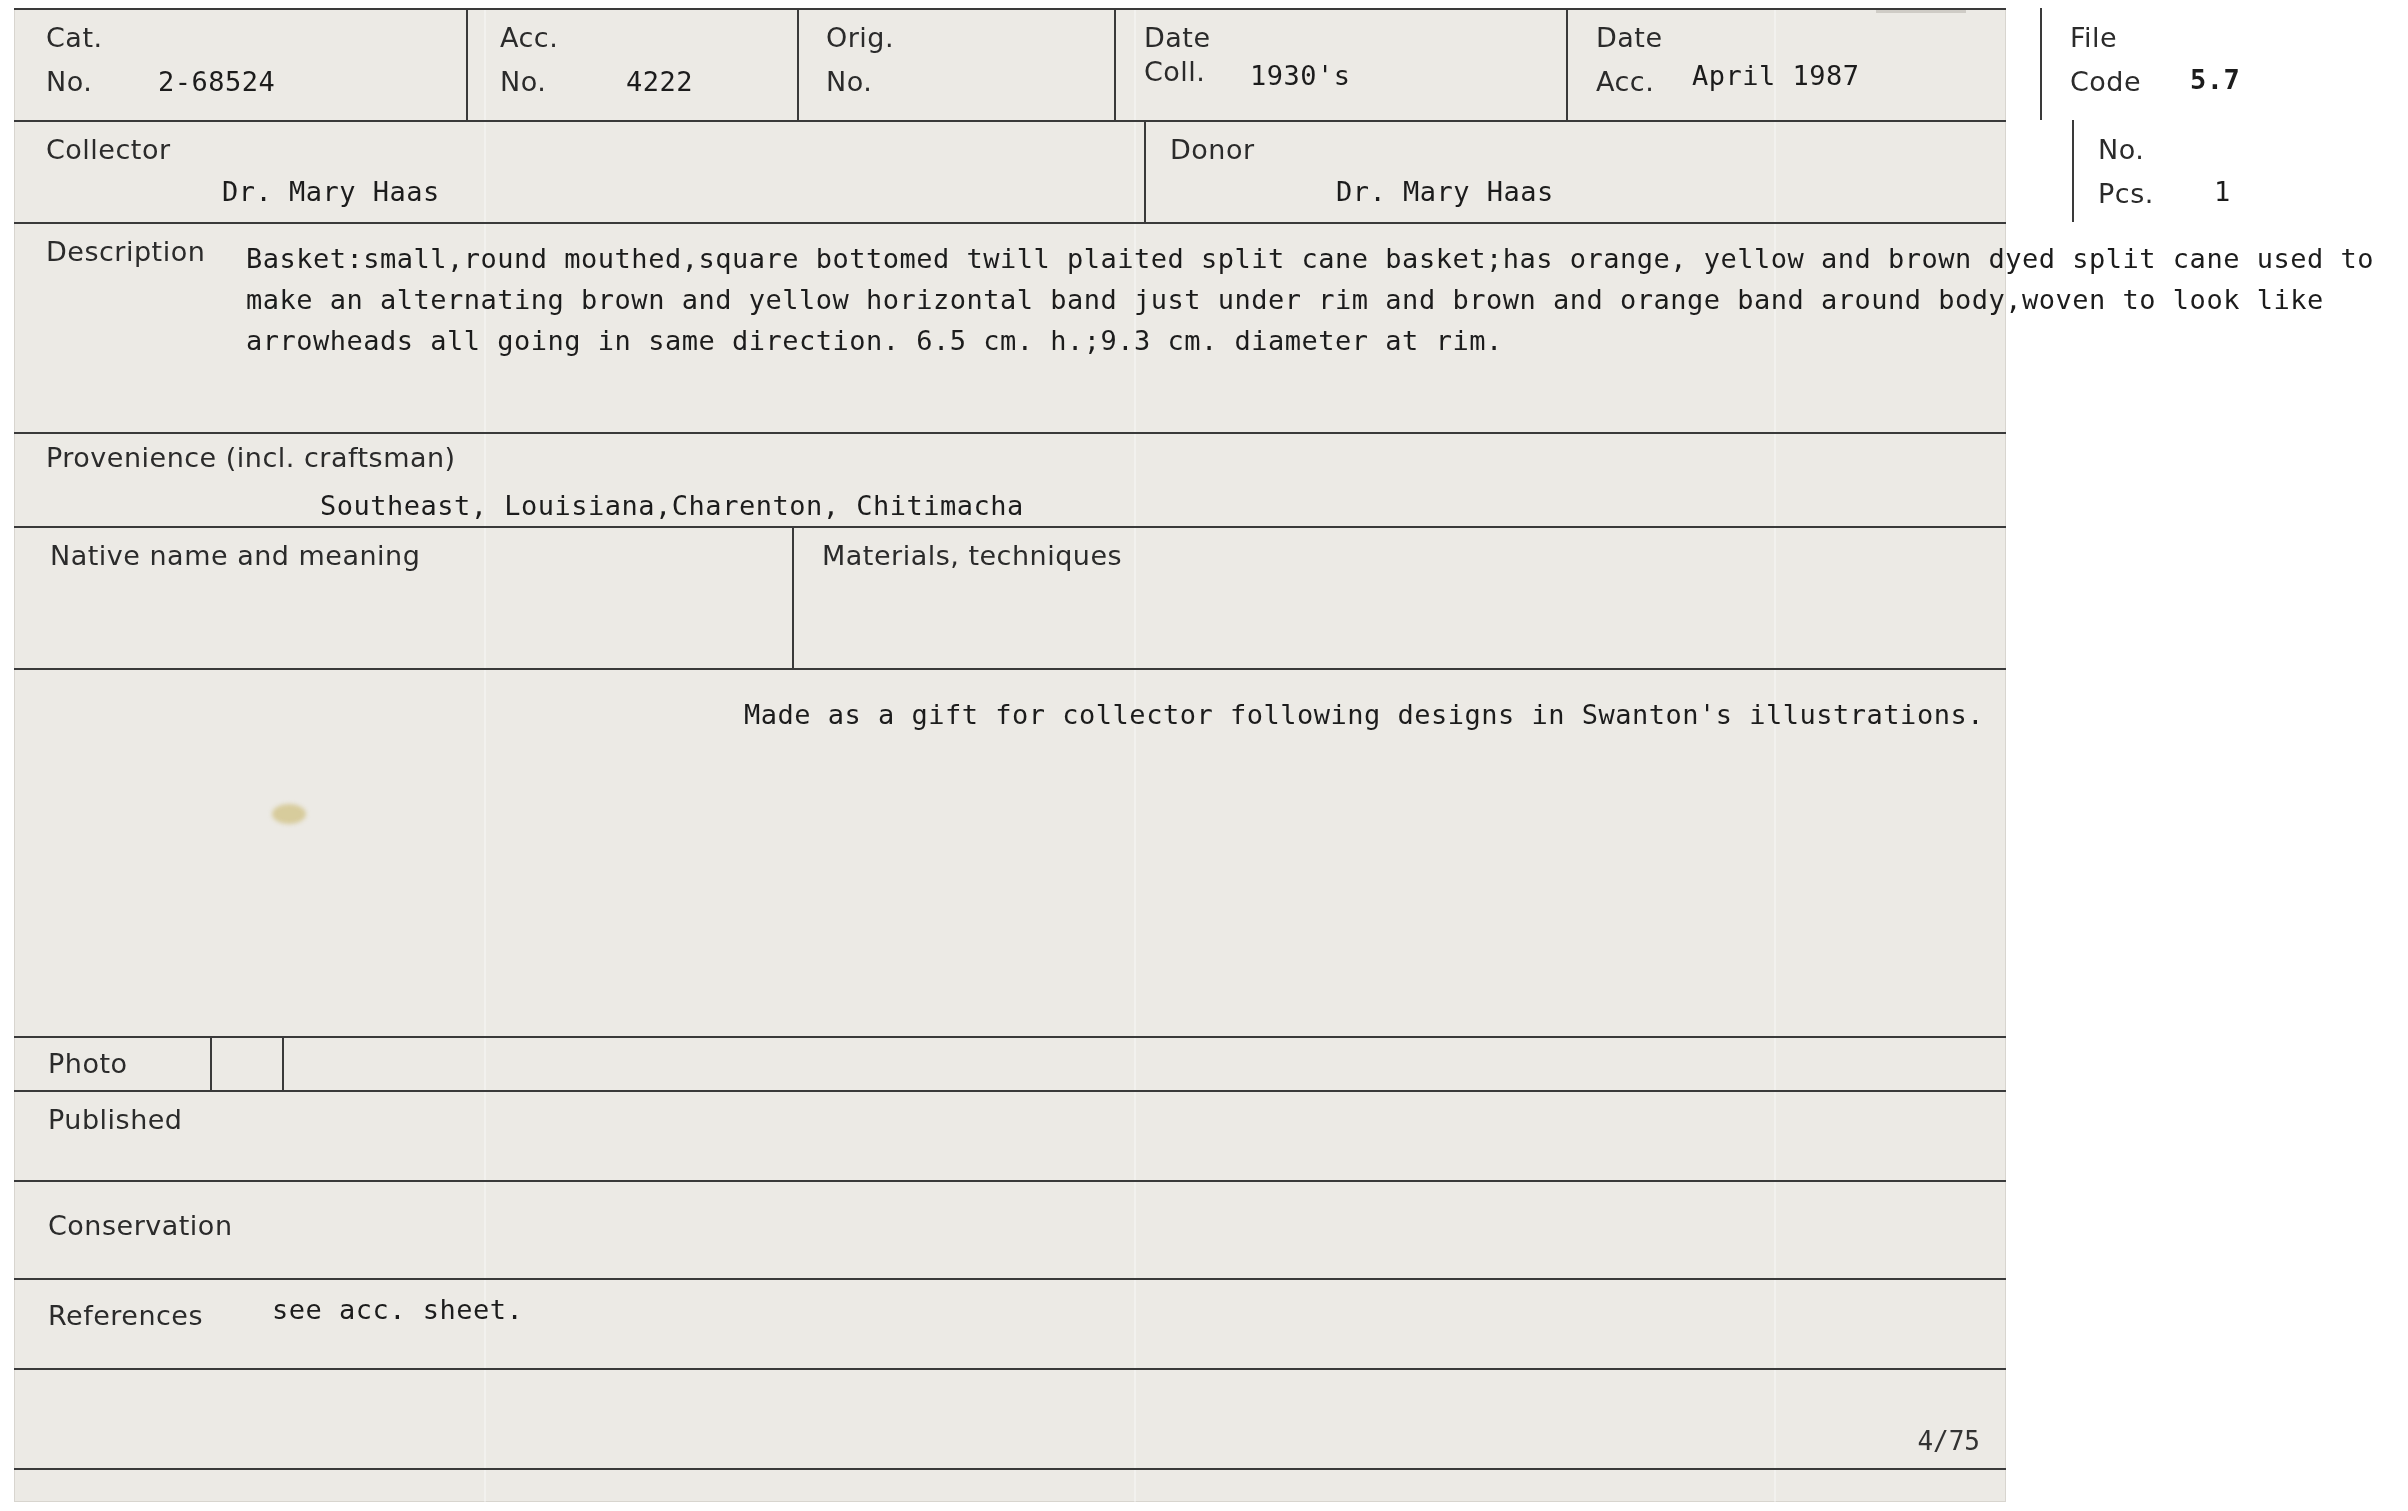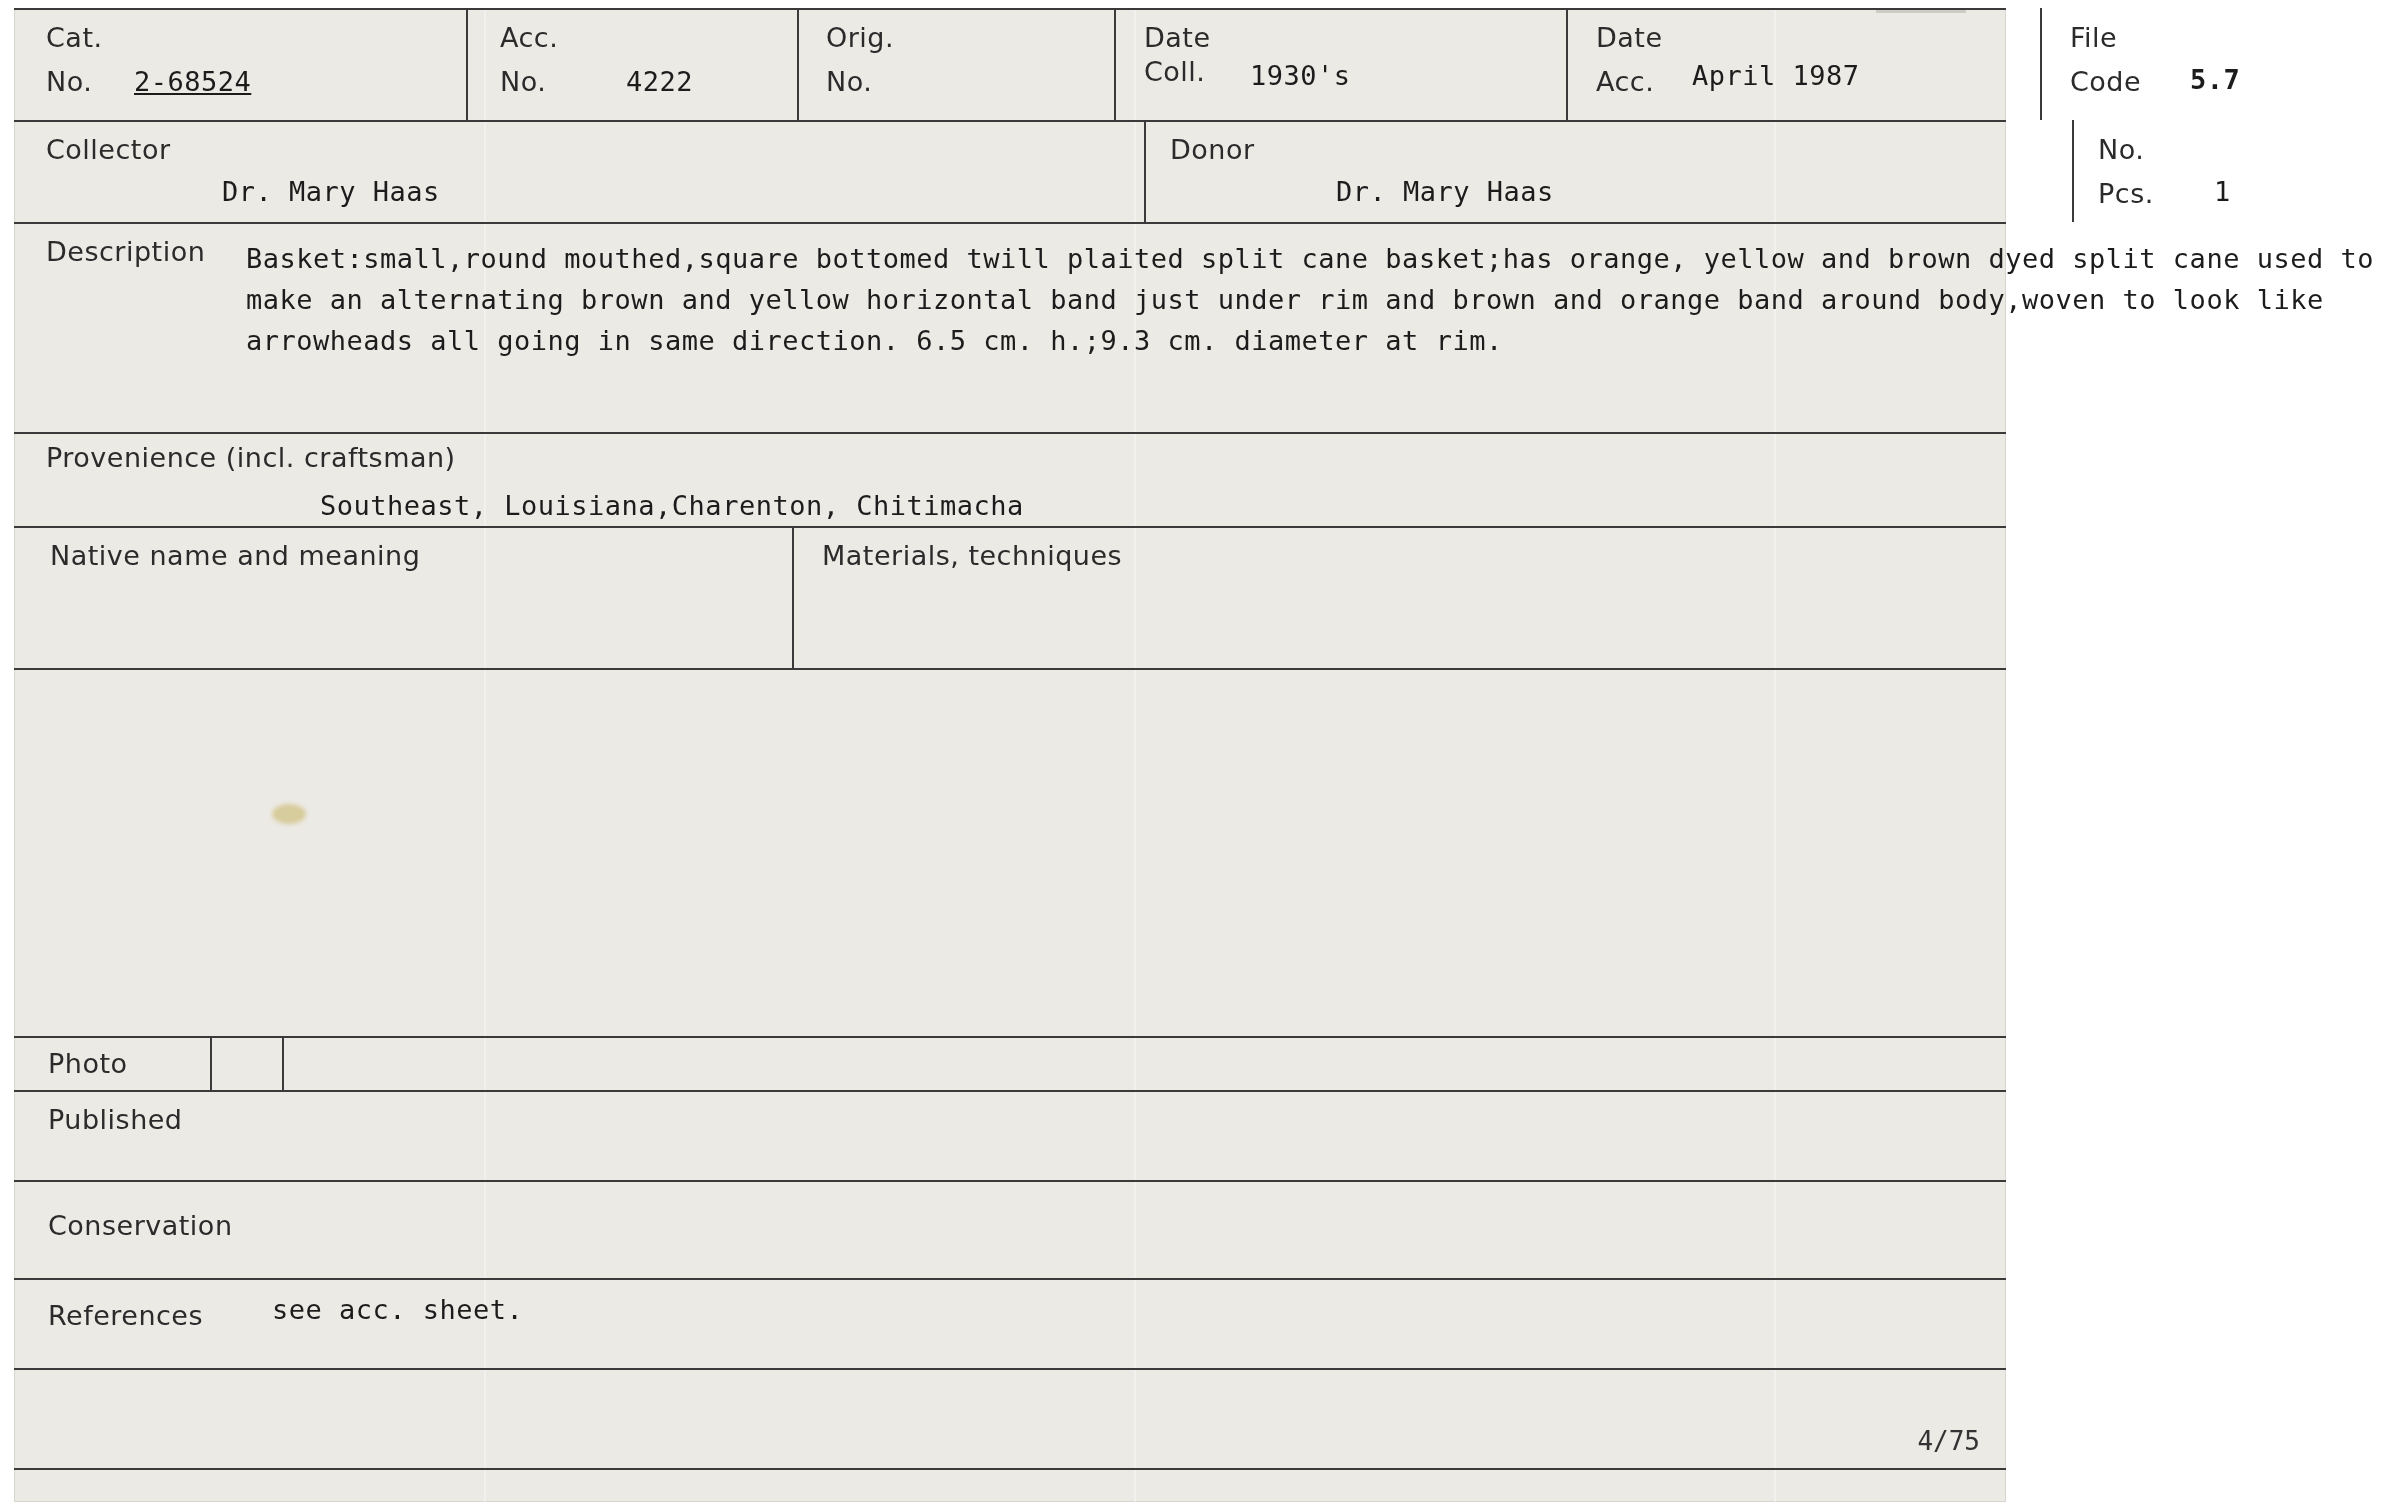--- a/index.html
+++ b/index.html
@@ -132,21 +132,21 @@
   <div class="vrule" style="left:1130px; top:112px; height:102px;"></div>
   <div class="vrule" style="left:2058px; top:112px; height:102px;"></div>
 
   <div class="vrule" style="left:778px;  top:518px; height:142px;"></div>
 
   <div class="vrule" style="left:196px;  top:1028px; height:54px;"></div>
   <div class="vrule" style="left:268px;  top:1028px; height:54px;"></div>
 
   <div class="lbl" style="left:32px;  top:14px;">Cat.</div>
   <div class="lbl" style="left:32px;  top:58px;">No.</div>
-  <div class="tw" style="left:120px; top:58px;text-decoration:underline;">2-68524</div>
+  <div class="tw" style="left:144px; top:58px;">2-68524</div>
 
   <div class="lbl" style="left:486px; top:14px;">Acc.</div>
   <div class="lbl" style="left:486px; top:58px;">No.</div>
   <div class="tw" style="left:612px; top:58px;">4222</div>
 
   <div class="lbl" style="left:812px; top:14px;">Orig.</div>
   <div class="lbl" style="left:812px; top:58px;">No.</div>
   <div class="tw" style="left:938px; top:58px;"></div>
 
   <div class="lbl" style="left:1130px; top:14px;">Date</div>
@@ -176,20 +176,21 @@
 
   <div class="lbl" style="left:32px; top:434px;">Provenience (incl. craftsman)</div>
   <div class="tw" style="left:306px; top:482px;">Southeast, Louisiana,Charenton, Chitimacha</div>
 
   <div class="lbl" style="left:36px;  top:532px;">Native name and meaning</div>
   <div class="tw" style="left:36px;  top:580px;"></div>
 
   <div class="lbl" style="left:808px; top:532px;">Materials, techniques</div>
   <div class="tw" style="left:808px; top:580px;"></div>
 
+  <div class="tw block" style="left:730px; top:686px; width:1500px;">Made as a gift for collector following designs in Swanton's illustrations.</div>
 
   <div class="smudge" style="left:258px; top:796px;"></div>
 
   <div class="lbl" style="left:34px; top:1040px;">Photo</div>
   <div class="tw" style="left:300px; top:1040px;"></div>
 
   <div class="lbl" style="left:34px; top:1096px;">Published</div>
   <div class="tw" style="left:330px; top:1096px;"></div>
 
   <div class="lbl" style="left:34px; top:1202px;">Conservation</div>

